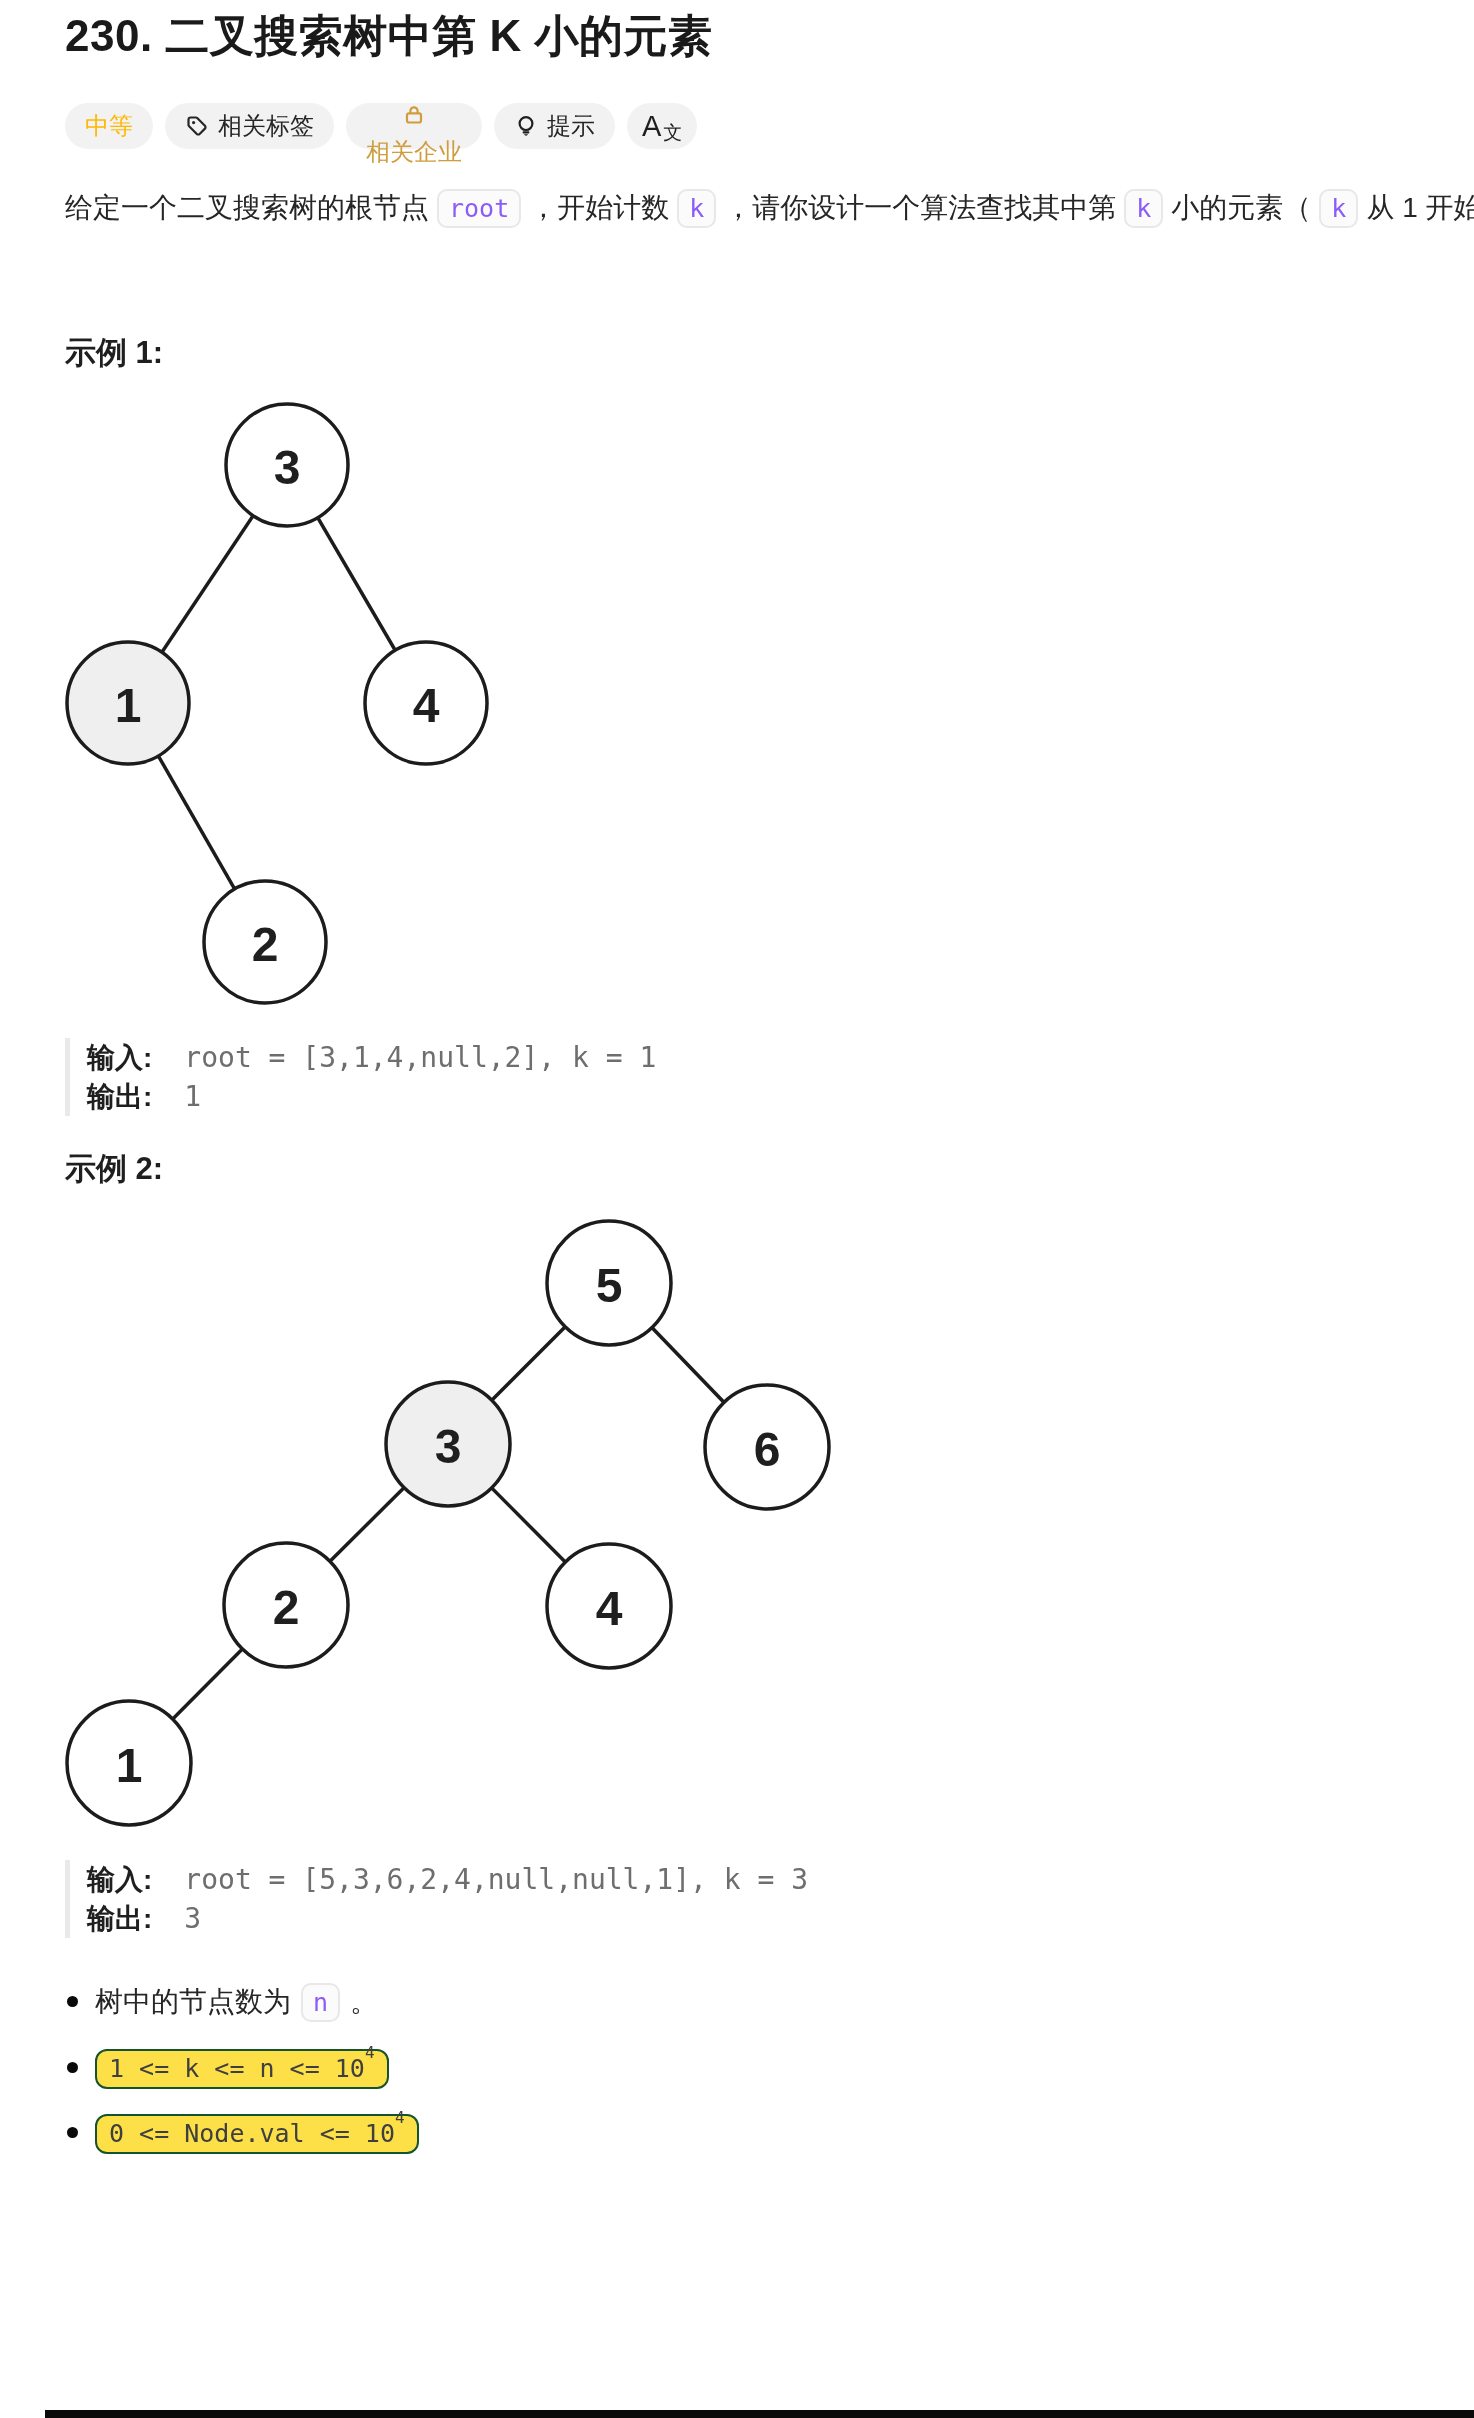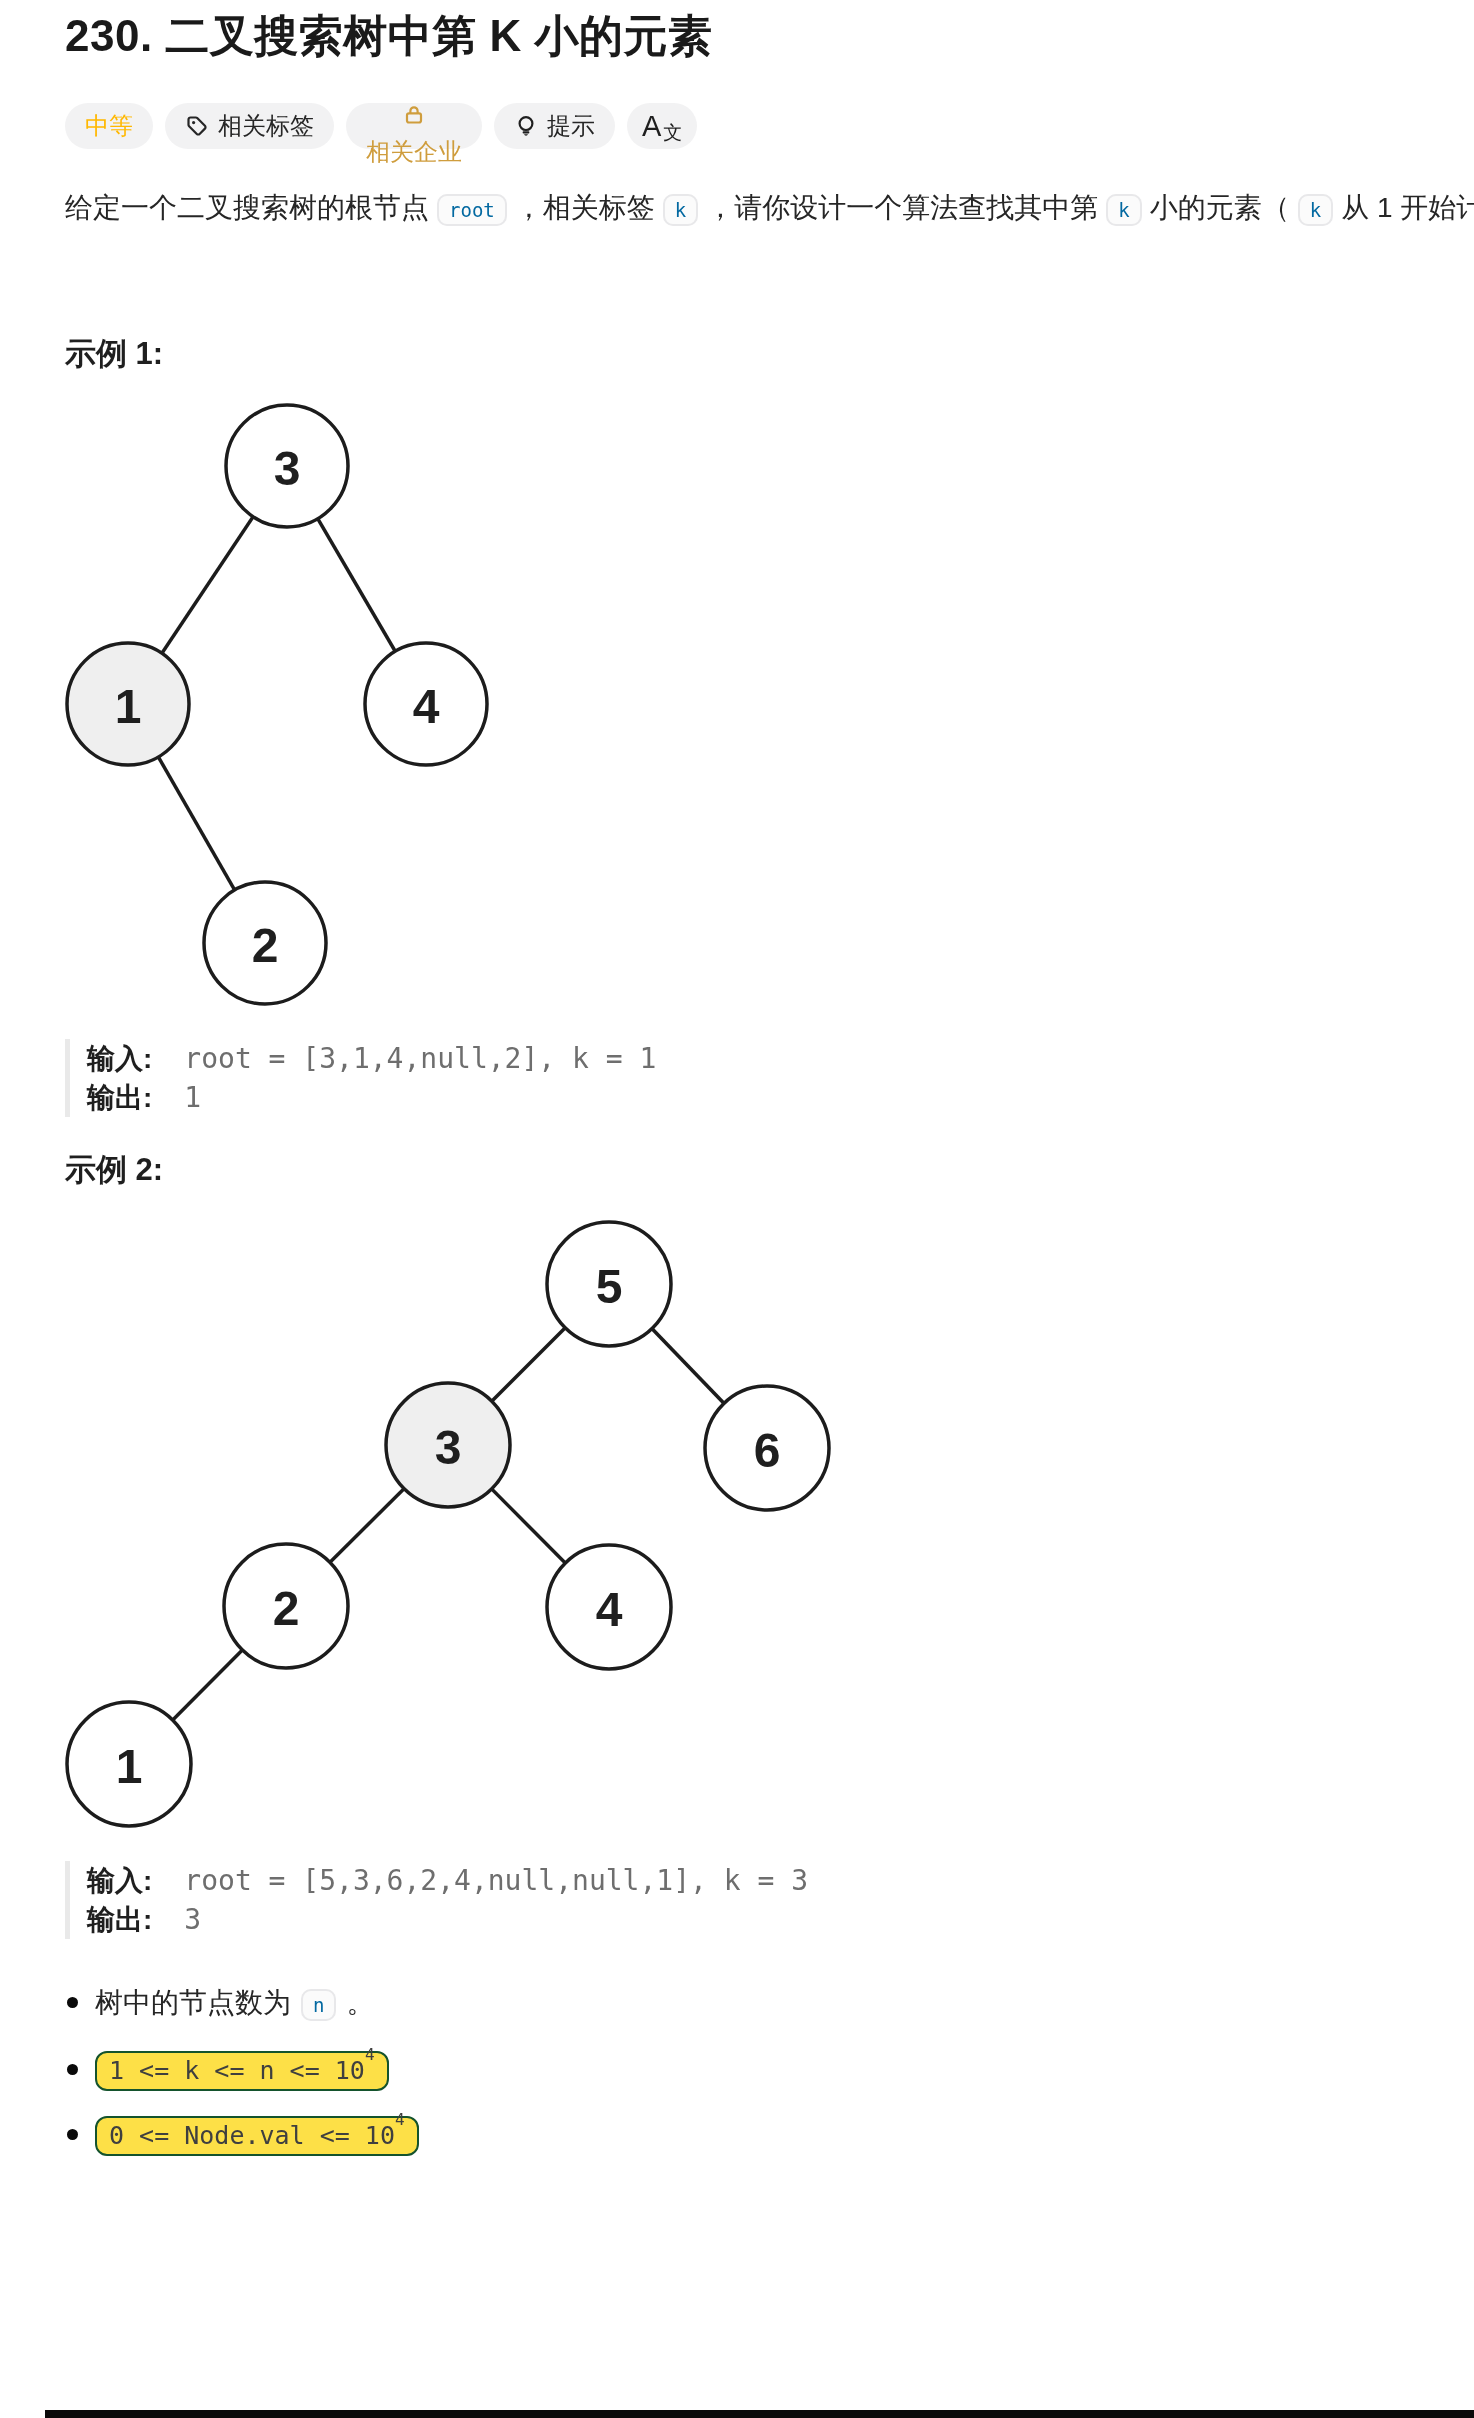--- a/index.html
+++ b/index.html
@@ -32,21 +32,21 @@
   .tr-a { font-size:29px; font-weight:500; color:#1f1f1f; }
   .tr-wen { font-size:19px; font-weight:500; color:#1f1f1f; position:relative; top:3px; margin-left:2px; }
 
   
   .description {
     margin-top:37px; font-size:28px; line-height:44px; color:#262626;
     white-space:nowrap;
   }
   .code-inline {
     font-family:"DejaVu Sans Mono","Liberation Mono",monospace;
-    font-size:19px; color:#0369a1; background:#fbfbfb;
+    font-size:25px; color:#8b5cf6; background:#fbfbfb;
     border:2px solid #e8e8ea; border-radius:10px;
     padding:3px 10px; margin:0 8px; white-space:nowrap;
   }
 
   .section-heading {
     font-size:31px; line-height:28px; font-weight:700; color:#1f1f1f;
   }
   .h-ex1 { margin-top:108px; }
   .h-ex2 { margin-top:39px; }
   .h-hint { margin-top:193px; }
@@ -137,21 +137,21 @@
       </button>
 
       <button class="pill pill-translate">
         <span>
           <span class="tr-a">A</span><span class="tr-wen">文</span>
         </span>
       </button>
     </div>
 
     <p class="description">
-      <span>给定一个二叉搜索树的根节点</span><code class="code-inline">root</code><span>，相关标签</span><code class="code-inline">k</code><span>，请你设计一个算法查找其中第</span><code class="code-inline">k</code><span>小的元素（</span><code class="code-inline">k</code><span>从 1 开始计数）。</span>
+      <span>给定一个二叉搜索树的根节点</span><code class="code-inline">root</code><span>，开始计数</span><code class="code-inline">k</code><span>，请你设计一个算法查找其中第</span><code class="code-inline">k</code><span>小的元素（</span><code class="code-inline">k</code><span>从 1 开始计数）。</span>
     </p>
 
     <h3 class="section-heading h-ex1">示例 1:</h3>
 
     <svg class="tree-svg tree-1" width="430" height="606" viewBox="0 0 430 606">
         <line x1="222" y1="64" x2="63" y2="302" stroke="#1c1c1c" stroke-width="3.5"></line>
         <line x1="222" y1="64" x2="361" y2="302" stroke="#1c1c1c" stroke-width="3.5"></line>
         <line x1="63" y1="302" x2="200" y2="541" stroke="#1c1c1c" stroke-width="3.5"></line>
         <circle cx="222" cy="64" r="61" fill="#ffffff" stroke="#1c1c1c" stroke-width="3.5"></circle>
         <text x="222" y="66" text-anchor="middle" dominant-baseline="central" fill="#1f1f1f" font-size="48" font-weight="700" font-family="'Liberation Sans','DejaVu Sans',sans-serif">3</text>

